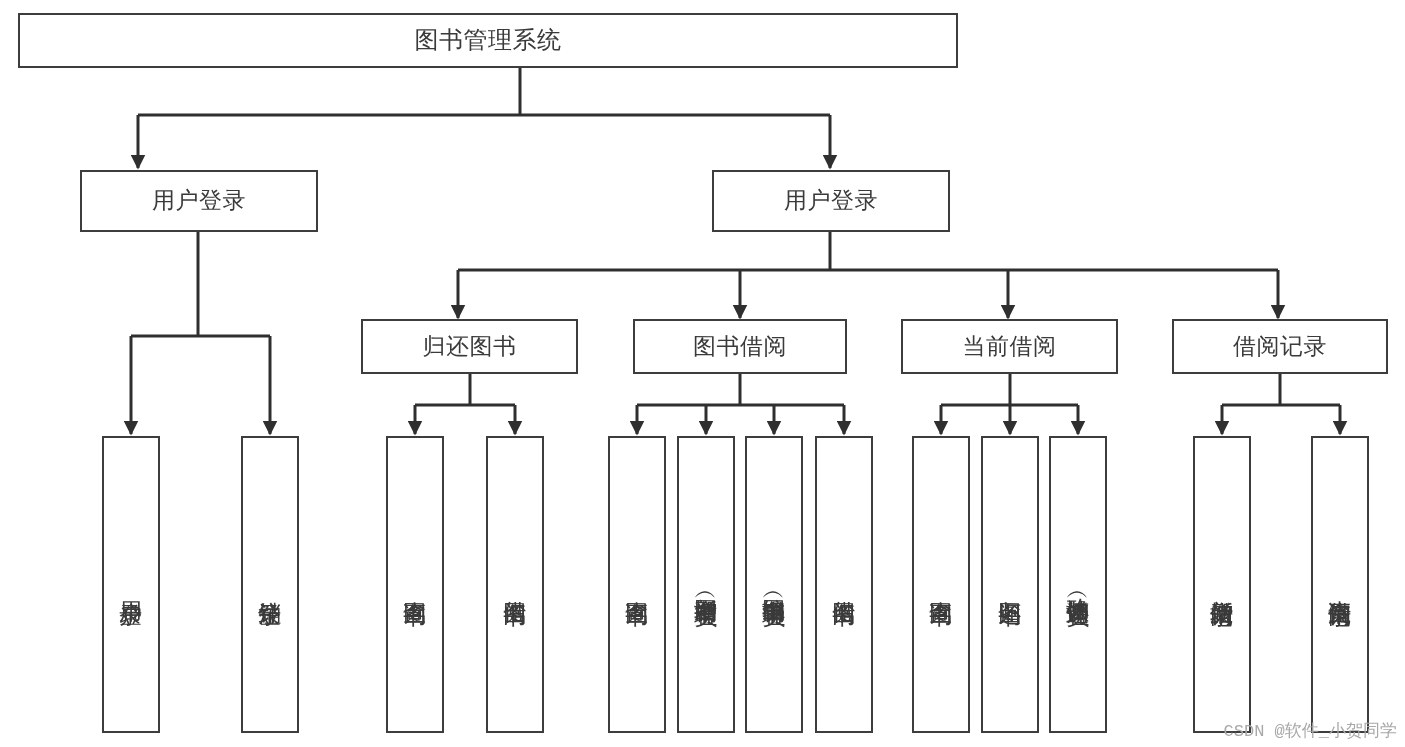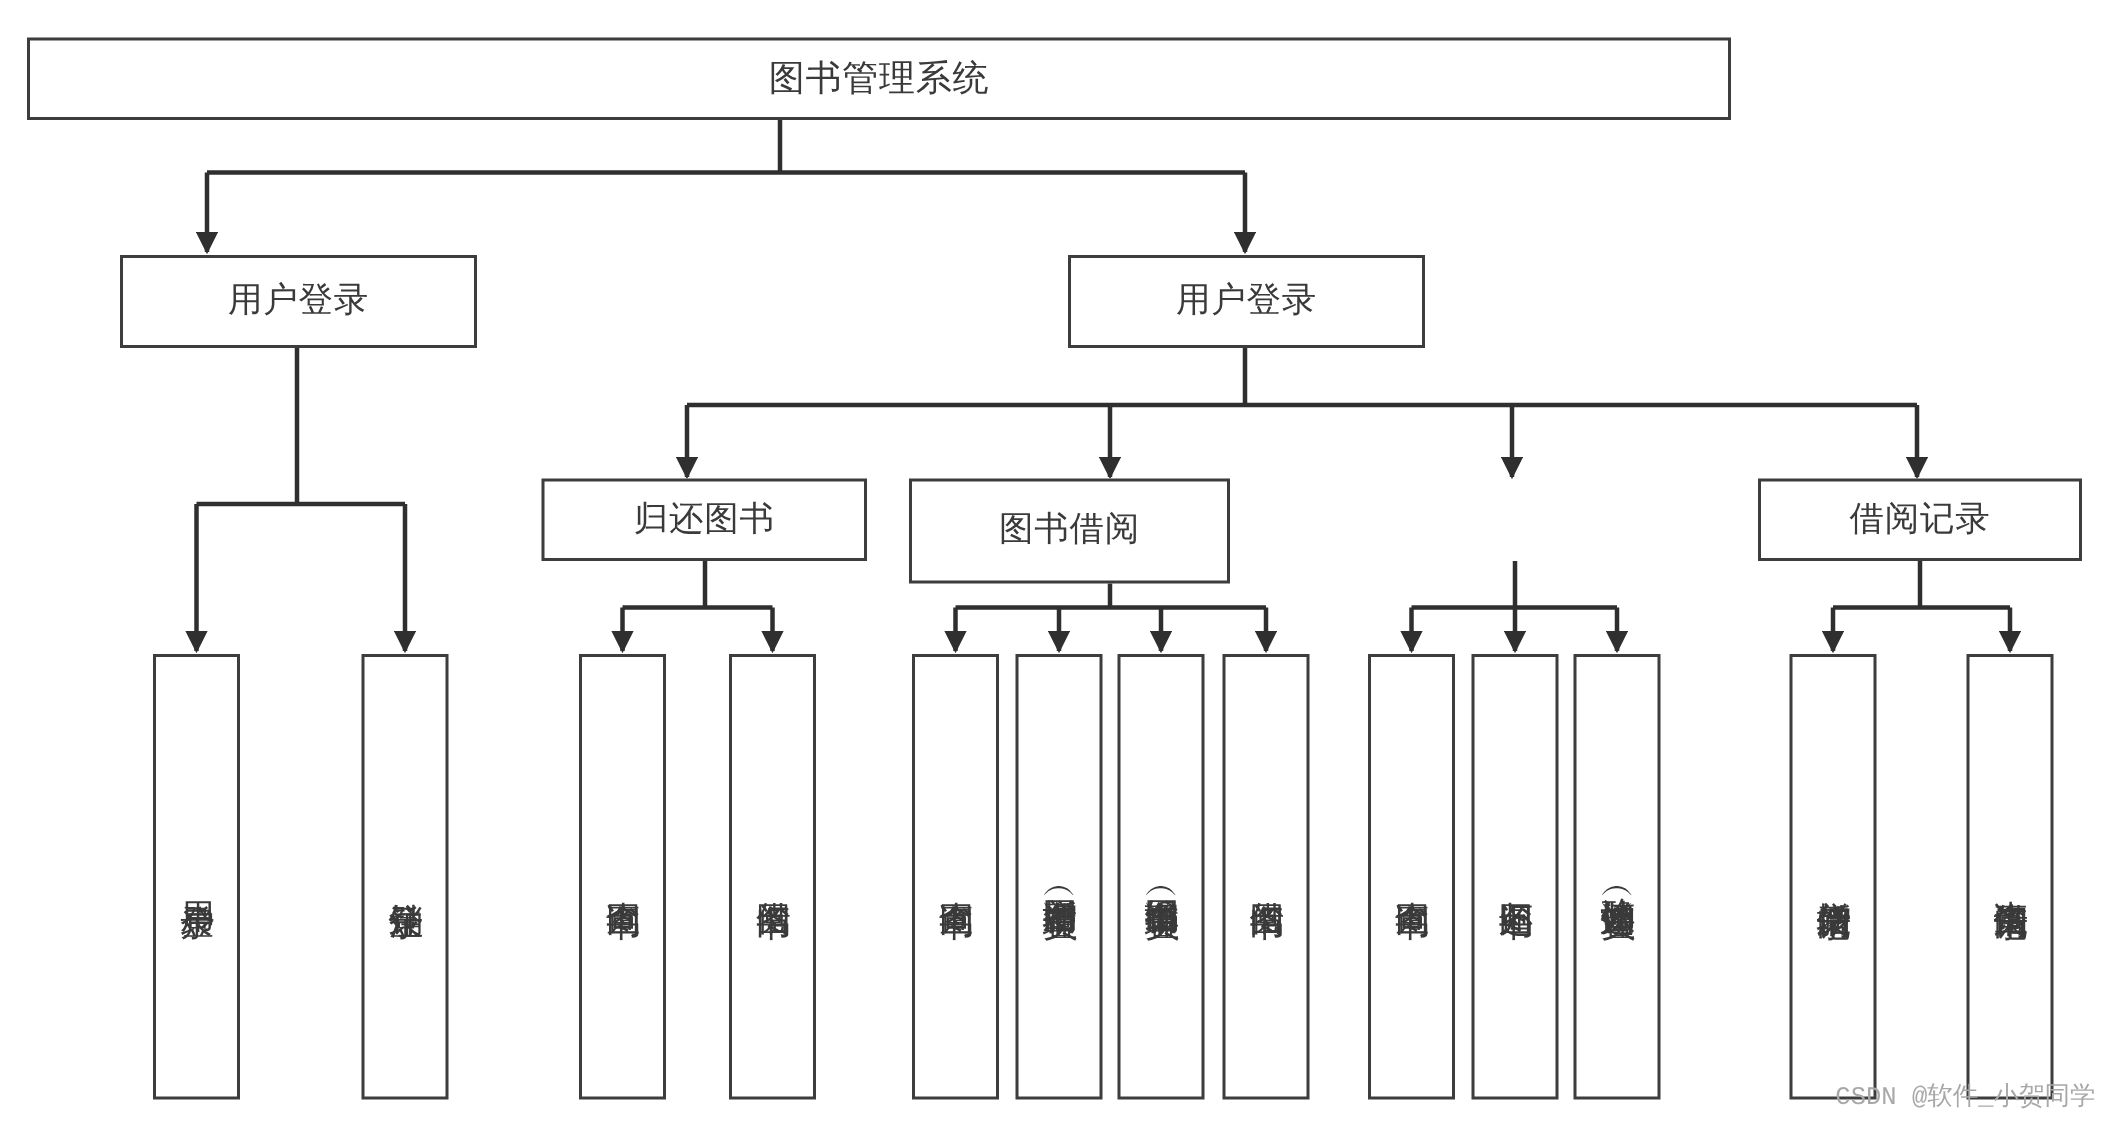--- a/index.html
+++ b/index.html
@@ -121,36 +121,39 @@
       <path d="M 1010 405 L 1010 434" marker-end="url(#arrow)"></path>
       <path d="M 1078 405 L 1078 434" marker-end="url(#arrow)"></path>
 
       <path d="M 1280 374 L 1280 405"></path>
       <path d="M 1222 405 L 1340 405"></path>
       <path d="M 1222 405 L 1222 434" marker-end="url(#arrow)"></path>
       <path d="M 1340 405 L 1340 434" marker-end="url(#arrow)"></path>
     </g>
   </svg>
 
-  <div class="node root horizontal" style="left:18px; top:13px; width:1136px; height:55px;margin-top:12px;">
+  <div class="node root horizontal" style="left:18px; top:13px; width:940px; height:55px;">
     <span class="node-label">图书管理系统</span>
   </div>
 
   <div class="node horizontal" style="left:80px; top:170px; width:238px; height:62px;">
     <span class="node-label">用户登录</span>
   </div>
   <div class="node horizontal" style="left:712px; top:170px; width:238px; height:62px;">
     <span class="node-label">用户登录</span>
   </div>
 
   <div class="node horizontal" style="left:361px; top:319px; width:217px; height:55px;">
     <span class="node-label">归还图书</span>
   </div>
-  <div class="node horizontal" style="left:606px; top:319px; width:214px; height:70px;">
+  <div class="node horizontal" style="left:633px; top:319px; width:214px; height:55px;">
     <span class="node-label">图书借阅</span>
+  </div>
+  <div class="node horizontal" style="left:901px; top:319px; width:217px; height:55px;">
+    <span class="node-label">当前借阅</span>
   </div>
   <div class="node horizontal" style="left:1172px; top:319px; width:216px; height:55px;">
     <span class="node-label">借阅记录</span>
   </div>
 
   <div class="node vertical" style="left:102px; top:436px; width:58px; height:297px;">
     <span class="node-label">用户登录</span>
   </div>
   <div class="node vertical" style="left:241px; top:436px; width:58px; height:297px;">
     <span class="node-label">注销登录</span>

